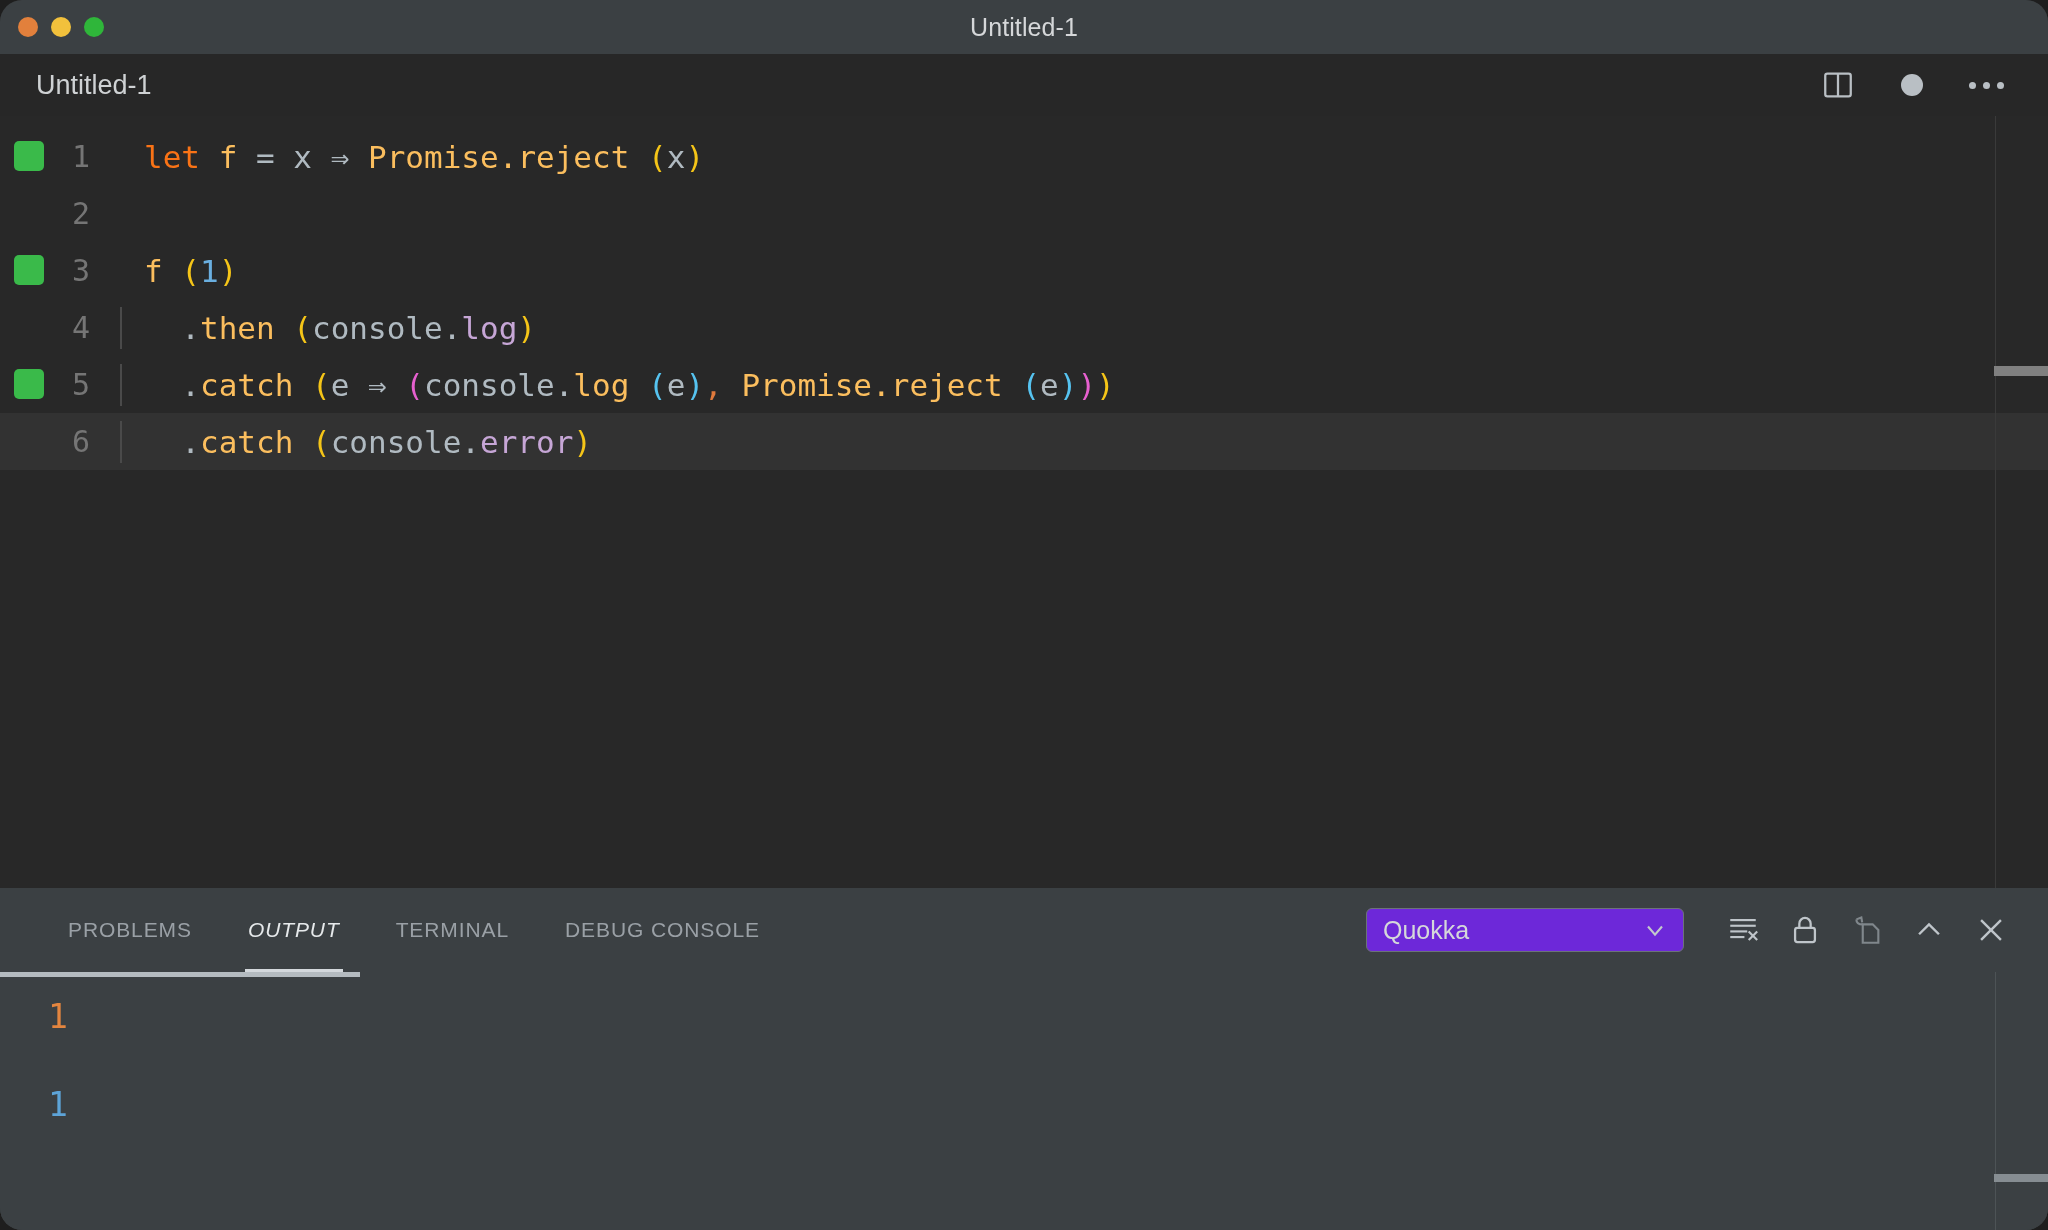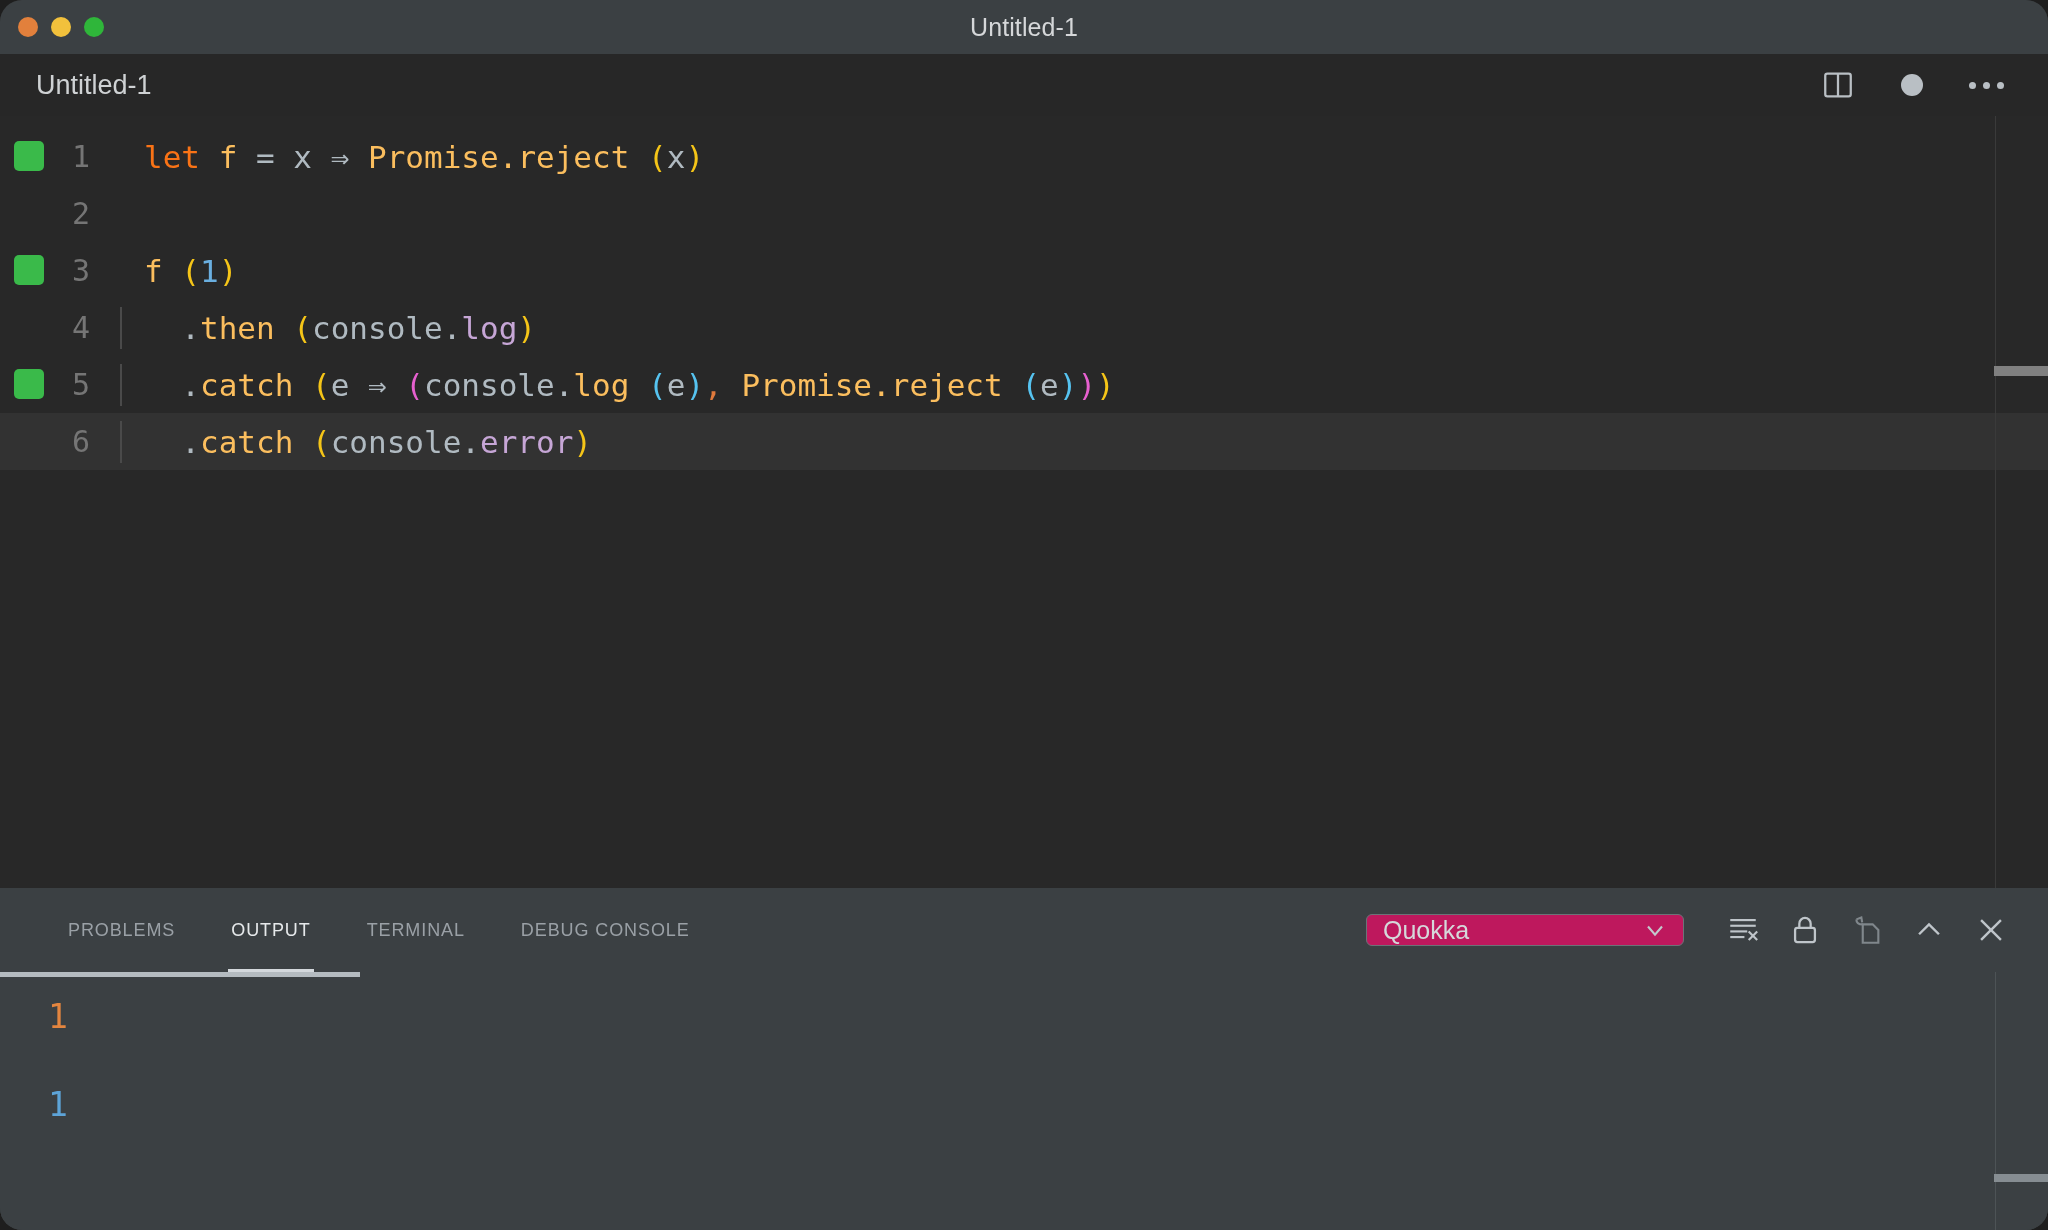--- a/index.html
+++ b/index.html
@@ -210,50 +210,51 @@
     align-items: flex-end;
     height: 84px;
     gap: 0;
   }
   .panel-tab {
     position: relative;
     height: 84px;
     display: flex;
     align-items: center;
     padding: 0 28px;
-    font-size: 18px;
+    font-size: 21px;
     letter-spacing: 0.9px;
     color: #9aa0a6;
   }
   .panel-tab.active {
     color: #e6e9eb;
+    font-style: italic;
   }
   .panel-tab.active::after {
     content: "";
     position: absolute;
     left: 25px; right: 25px;
     bottom: 0;
     height: 3px;
     background: #d3d8dc;
   }
   .panel-right {
     display: flex;
     align-items: center;
     gap: 0;
   }
   .select-box {
     position: relative;
     width: 318px;
-    height: 32px;
+    height: 44px;
     border: 1px solid #6c7378;
     border-radius: 6px;
     display: flex;
     align-items: center;
     padding: 0 16px;
-    background: #be185d;
+    background: #6d28d9;
     margin-right: 28px;
   }
   .select-value {
     font-size: 25px;
     color: #d5d8da;
   }
   .select-chevron {
     position: absolute;
     right: 14px;
     top: 50%;

